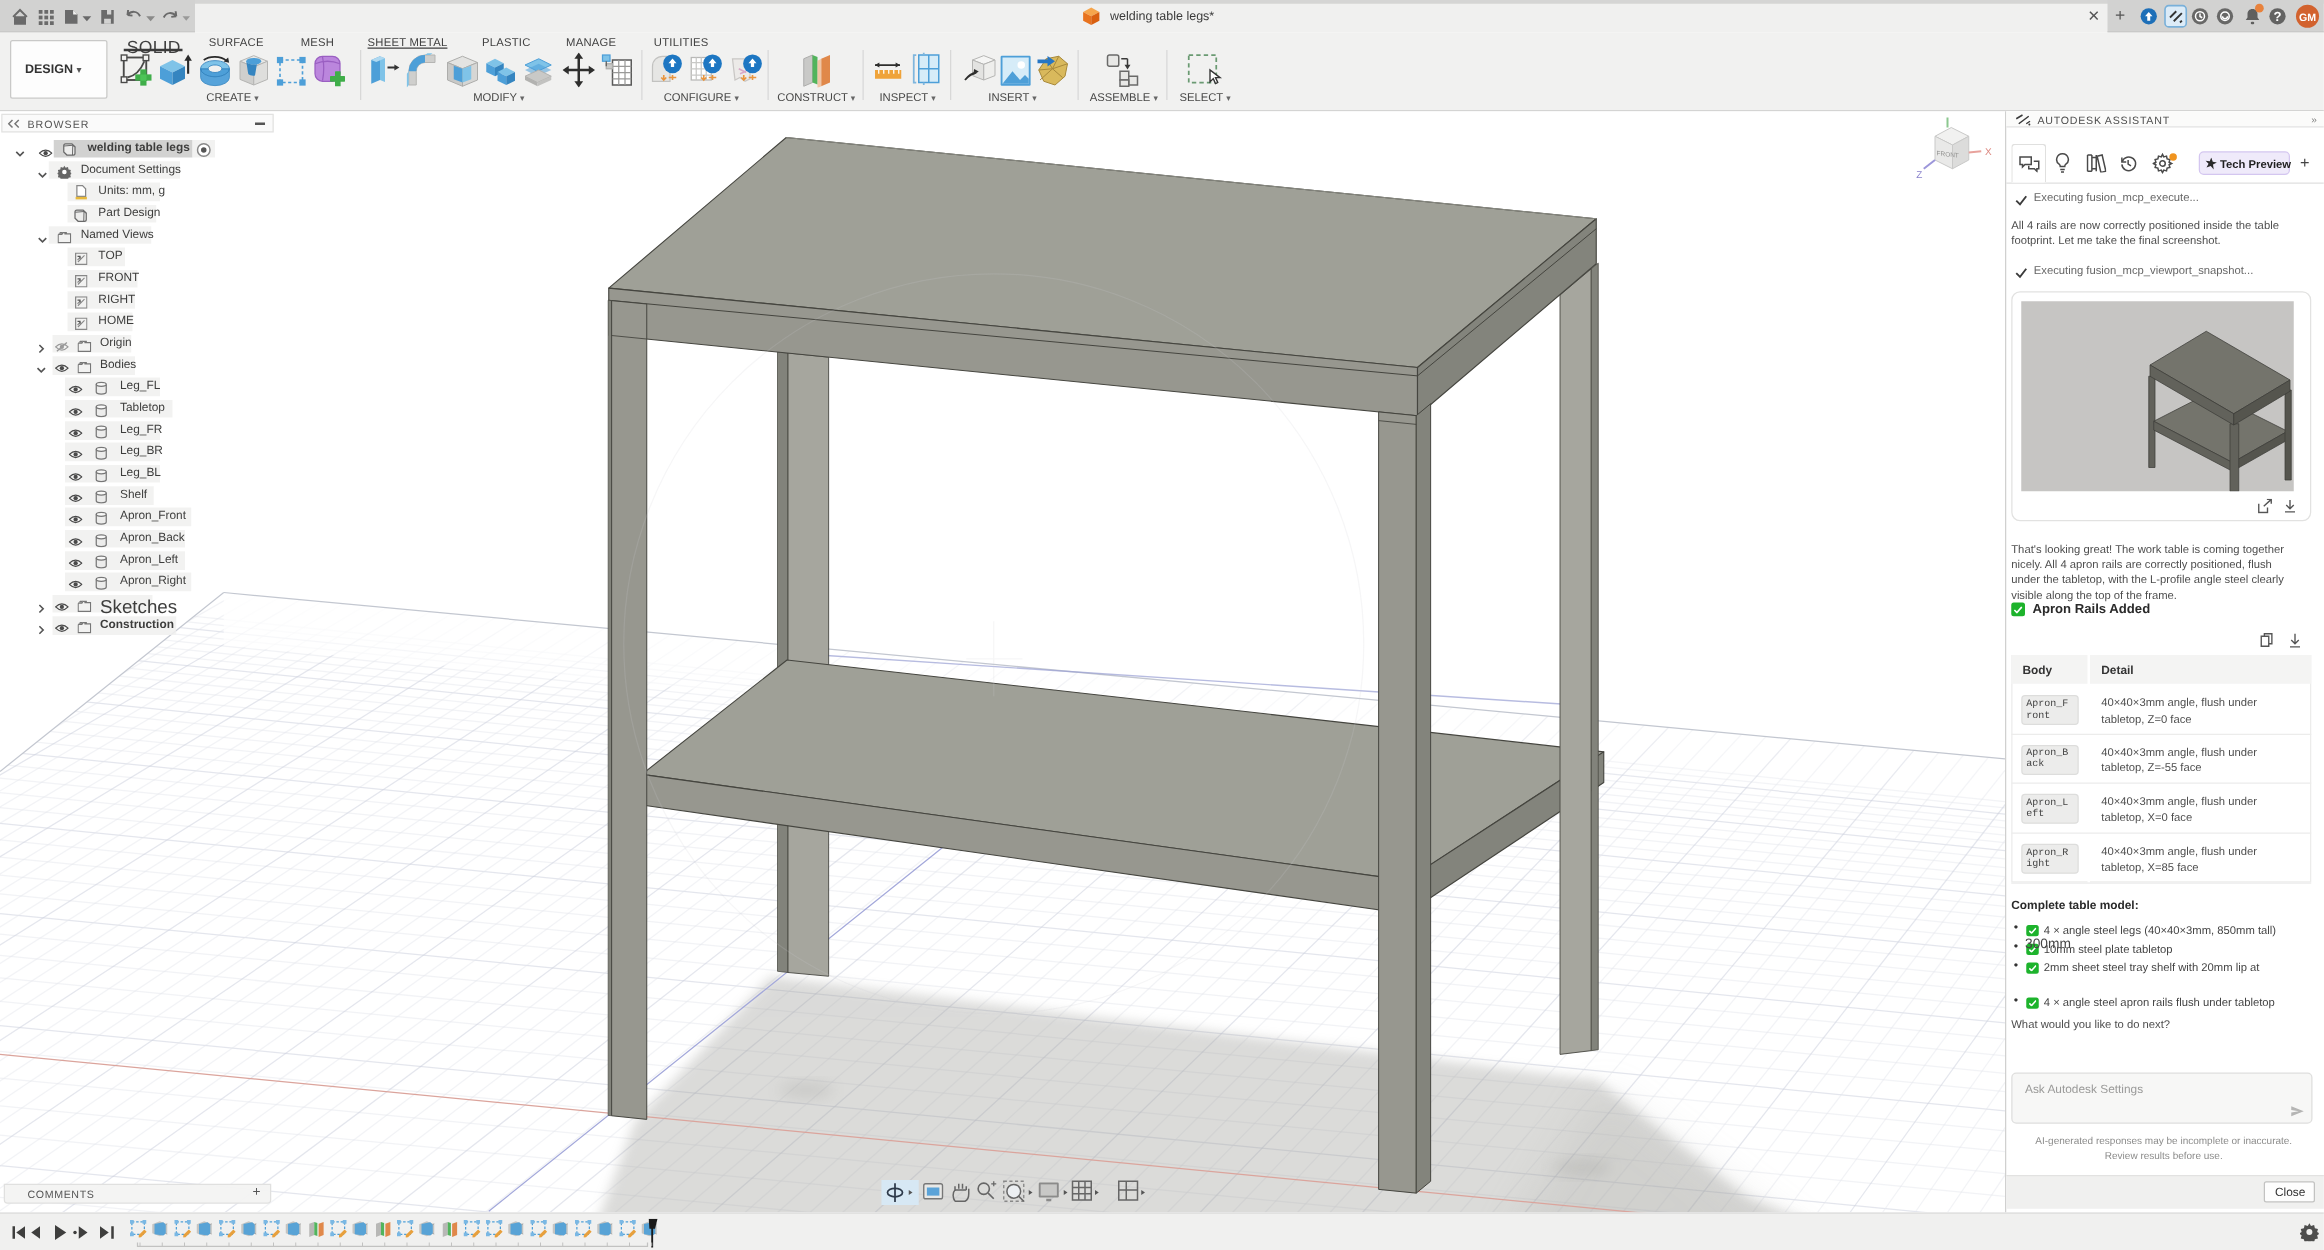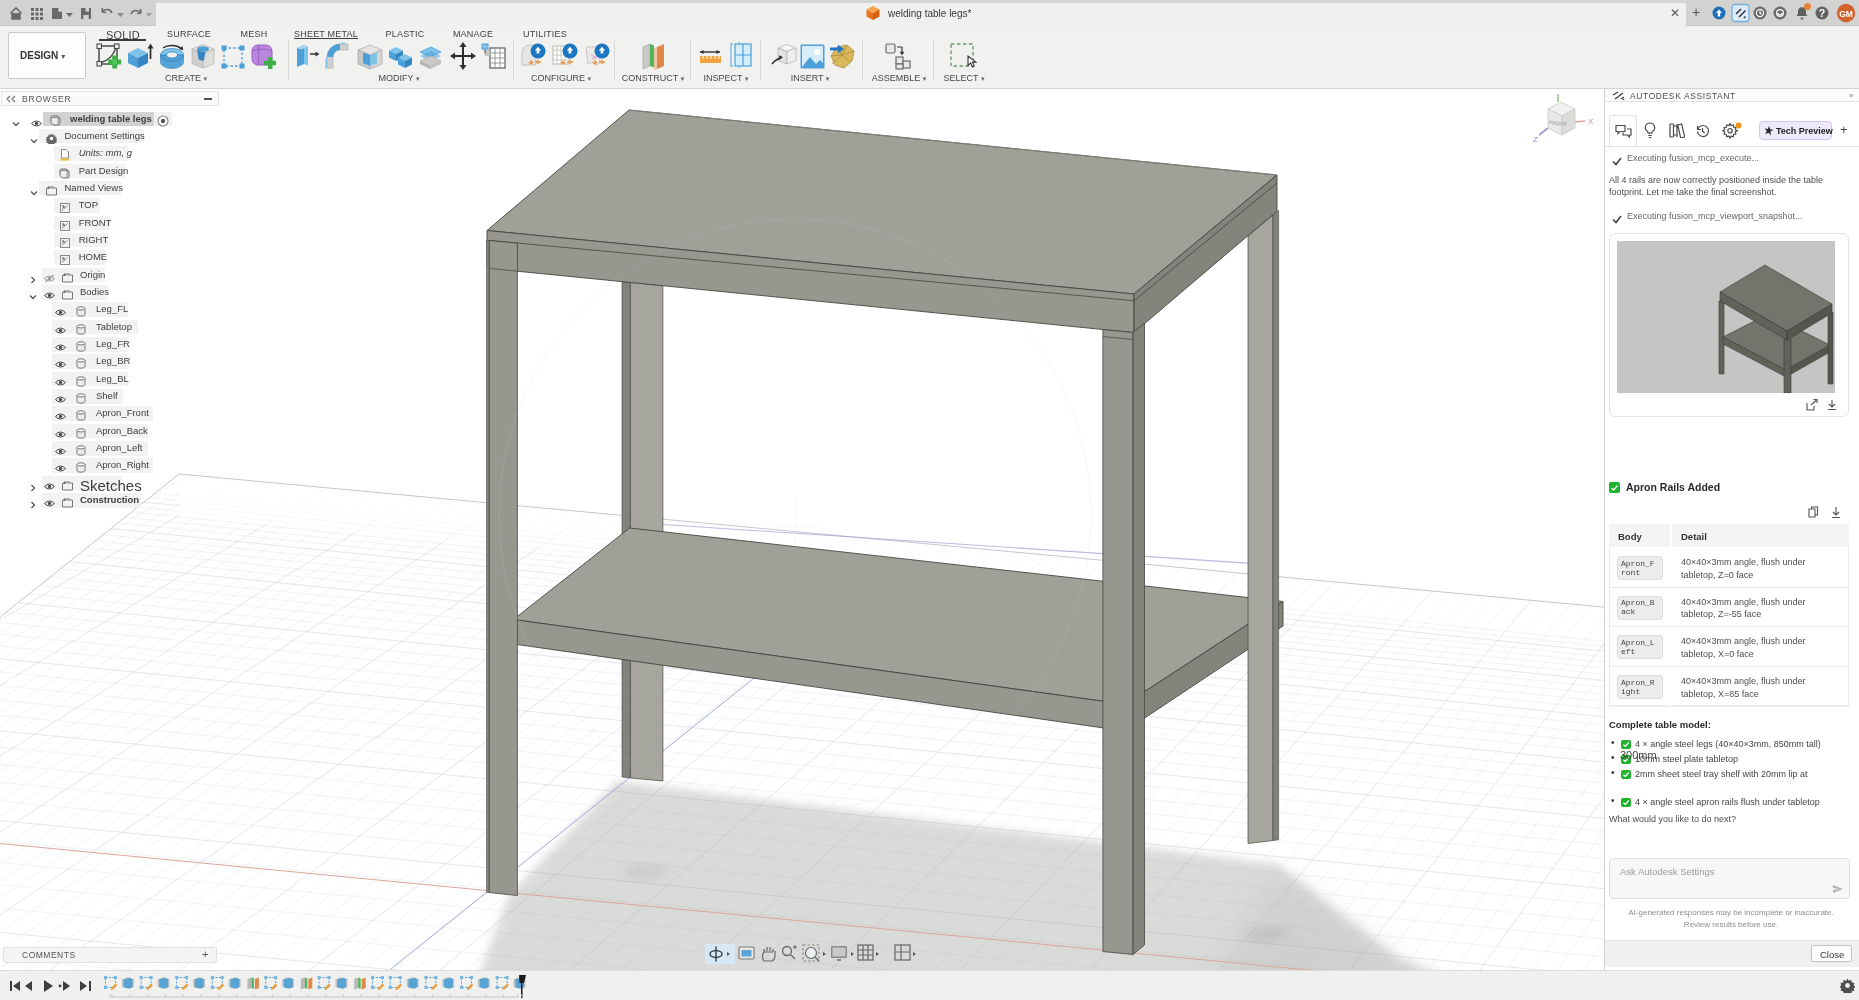--- a/index.html
+++ b/index.html
@@ -71,21 +71,21 @@
 <circle cx="96" cy="11" r="6.5" fill="#686867" opacity="0"></circle>
 <path d="M96 5.2 c-2.6 0-4 1.8-4 4 v2.8 l-1.4 2 h10.8 l-1.4 -2 v-2.8 c0-2.2 -1.4-4 -4-4 z" fill="#5f5f5e"></path>
 <rect x="94.6" y="15.4" width="2.8" height="2" rx="1" fill="#5f5f5e"></rect>
 <circle cx="101.5" cy="4.5" r="3.5" fill="#e8823c"></circle>
 <circle cx="116" cy="11" r="6.5" fill="#636362"></circle>
 <text x="116" y="14.8" font-size="10.5" font-weight="bold" fill="#fff" text-anchor="middle" font-family="Liberation Sans">?</text>
 <circle cx="140" cy="11" r="9.2" fill="#d2622e"></circle>
 <text x="140" y="14.6" font-size="8.5" font-weight="bold" fill="#fff" text-anchor="middle" font-family="Liberation Sans">GM</text>
 </svg>
     <div class="abs" style="left:0;top:26px;width:1859px;height:63px;background:#f1f1f0;border-bottom:1px solid #d4d4d3;"></div>
-    <div class="tx" style="left:123px;top:29px;transform:translateX(-50%);font-size:11px;letter-spacing:.2px;color:#3f3f3f;">SOLID</div>
+    <div class="tx" style="left:123px;top:29px;transform:translateX(-50%);font-size:14px;letter-spacing:.2px;color:#3f3f3f;">SOLID</div>
     <div class="tx" style="left:189px;top:29px;transform:translateX(-50%);font-size:9px;letter-spacing:.2px;color:#3f3f3f;">SURFACE</div>
     <div class="tx" style="left:254px;top:29px;transform:translateX(-50%);font-size:9px;letter-spacing:.2px;color:#3f3f3f;">MESH</div>
     <div class="tx" style="left:326px;top:29px;transform:translateX(-50%);font-size:9px;letter-spacing:.2px;color:#3f3f3f;text-decoration:underline;">SHEET METAL</div>
     <div class="tx" style="left:405px;top:29px;transform:translateX(-50%);font-size:9px;letter-spacing:.2px;color:#3f3f3f;">PLASTIC</div>
     <div class="tx" style="left:473px;top:29px;transform:translateX(-50%);font-size:9px;letter-spacing:.2px;color:#3f3f3f;">MANAGE</div>
     <div class="tx" style="left:545px;top:29px;transform:translateX(-50%);font-size:9px;letter-spacing:.2px;color:#3f3f3f;">UTILITIES</div>
     <div class="abs" style="left:99px;top:38.8px;width:47px;height:2.2px;background:#3a3a3a;"></div>
     <div class="abs" style="left:8px;top:32px;width:78px;height:47px;background:#fdfdfd;border:1px solid #c9c9c8;border-radius:2px;"></div>
     <div class="tx" style="left:20px;top:50px;font-size:10px;font-weight:bold;color:#333;">DESIGN <span style="font-weight:normal;font-size:8px;color:#555;">▾</span></div>
     <div class="tx" style="left:186px;top:73px;transform:translateX(-50%);font-size:9px;color:#474746;">CREATE <span style="font-size:7px;color:#666;">▾</span></div>
@@ -541,21 +541,21 @@
     <div class="abs" style="left:46px;top:129.8px;"><svg width="11" height="11" viewBox="0 0 11 11">
         <path d="M5.5 0.5 l1 1.6 1.9-.5.4 1.9 1.9.4-.5 1.9 1.6 1-1.6 1 .5 1.9-1.9.4-.4 1.9-1.9-.5-1 1.6-1-1.6-1.9.5-.4-1.9-1.9-.4.5-1.9-1.6-1 1.6-1-.5-1.9 1.9-.4.4-1.9 1.9.5 z" fill="#666"></path>
         <circle cx="5.5" cy="5.5" r="1.8" fill="#fff"></circle>
       </svg></div>
     <div class="tx" style="left:64.5px;top:129.8px;font-size:9.5px;font-weight:normal;color:#3d3d3c;">Document Settings</div>
     <div class="abs" style="left:54px;top:146.2px;width:74px;height:14.5px;background:rgba(240,240,239,0.88);"></div>
     <div class="abs" style="left:60px;top:147.2px;"><svg width="10" height="12" viewBox="0 0 10 12">
         <path d="M1.5 0.5 h4.5 l2.5 2.5 v6 h-7 z" fill="#fff" stroke="#888" stroke-width="1"></path>
         <rect x="0.5" y="9.5" width="9" height="2" fill="#e8b93c"></rect>
       </svg></div>
-    <div class="tx" style="left:78.7px;top:147.2px;font-size:9.5px;font-weight:normal;color:#3d3d3c;font-style:italic;">Units: mm, g</div>
+    <div class="tx" style="left:78.7px;top:147.2px;font-size:9.5px;font-weight:normal;color:#3d3d3c;">Units: mm, g</div>
     <div class="abs" style="left:54px;top:163.5px;width:71px;height:14.5px;background:rgba(240,240,239,0.88);"></div>
     <div class="abs" style="left:59px;top:164.5px;"><svg width="11" height="11" viewBox="0 0 11 11">
         <path d="M2.5 1 h5 l2.5 2.5 v5 a1.5 1.5 0 0 1 -1.5 1.5 h-5 L1 7.5 v-5 A1.5 1.5 0 0 1 2.5 1 z" fill="#ededec" stroke="#6a6a6a" stroke-width="1"></path>
         <path d="M1.2 2.8 L8.2 2.2 L9.8 3.8 M8.2 2.2 L8 10" stroke="#6a6a6a" stroke-width="0.8" fill="none"></path>
       </svg></div>
     <div class="tx" style="left:78.7px;top:164.5px;font-size:9.5px;font-weight:normal;color:#3d3d3c;">Part Design</div>
     <div class="abs" style="left:38.7px;top:180.9px;width:82px;height:14.5px;background:rgba(240,240,239,0.88);"></div>
     <div class="abs" style="left:30px;top:182.9px;"><svg width="8" height="8" viewBox="0 0 8 8">
         <path d="M1 2.5 L4 5.5 L7 2.5" stroke="#555" stroke-width="1.3" fill="none"></path>
       </svg></div>
@@ -864,20 +864,21 @@
 <polygon points="170,90 215,63 215,72 170,99" fill="#55554e"></polygon>
 </g>
     </svg>
     <svg class="abs" style="left:1806px;top:399px;" width="36" height="12" viewBox="0 0 36 12">
 <g fill="none" stroke="#555" stroke-width="1.1">
 <path d="M1 4 v7 h7 v-4"></path>
         <path d="M5 6 L11 0.5 M7.5 0.5 h3.5 v3.5"></path>
 <path d="M26 1 v6 M23 5 l3 3 3-3 M22 10.5 h8"></path>
       </g>
     </svg>
+    <div class="tx" style="left:1609px;top:433px;font-size:9px;line-height:12.2px;color:#4e4e4e;">That's looking great! The work table is coming together<br>nicely. All 4 apron rails are correctly positioned, flush<br>under the tabletop, with the L-profile angle steel clearly<br>visible along the top of the frame.</div>
     <div class="abs" style="left:1609px;top:482px;width:11px;height:11px;background:#1db32c;border-radius:2px;"></div>
     <svg class="abs" style="left:1611px;top:484.5px;" width="7" height="6" viewBox="0 0 7 6">
       <path d="M0.5 3 L2.5 5 L6.5 0.5" stroke="#fff" stroke-width="1.3" fill="none"></path>
     </svg>
     <div class="tx" style="left:1626px;top:481px;font-size:10.5px;font-weight:bold;color:#2a2a2a;">Apron Rails Added</div>
     <svg class="abs" style="left:1808px;top:506px;" width="36" height="13" viewBox="0 0 36 13">
 <g fill="none" stroke="#555" stroke-width="1.1">
 <path d="M1 3 h6 v8 h-6 z M3.5 3 v-2 h6 v8 h-2"></path>
 <path d="M28 1 v7 M25 6 l3 3 3-3 M24 11.5 h8"></path>
       </g>

